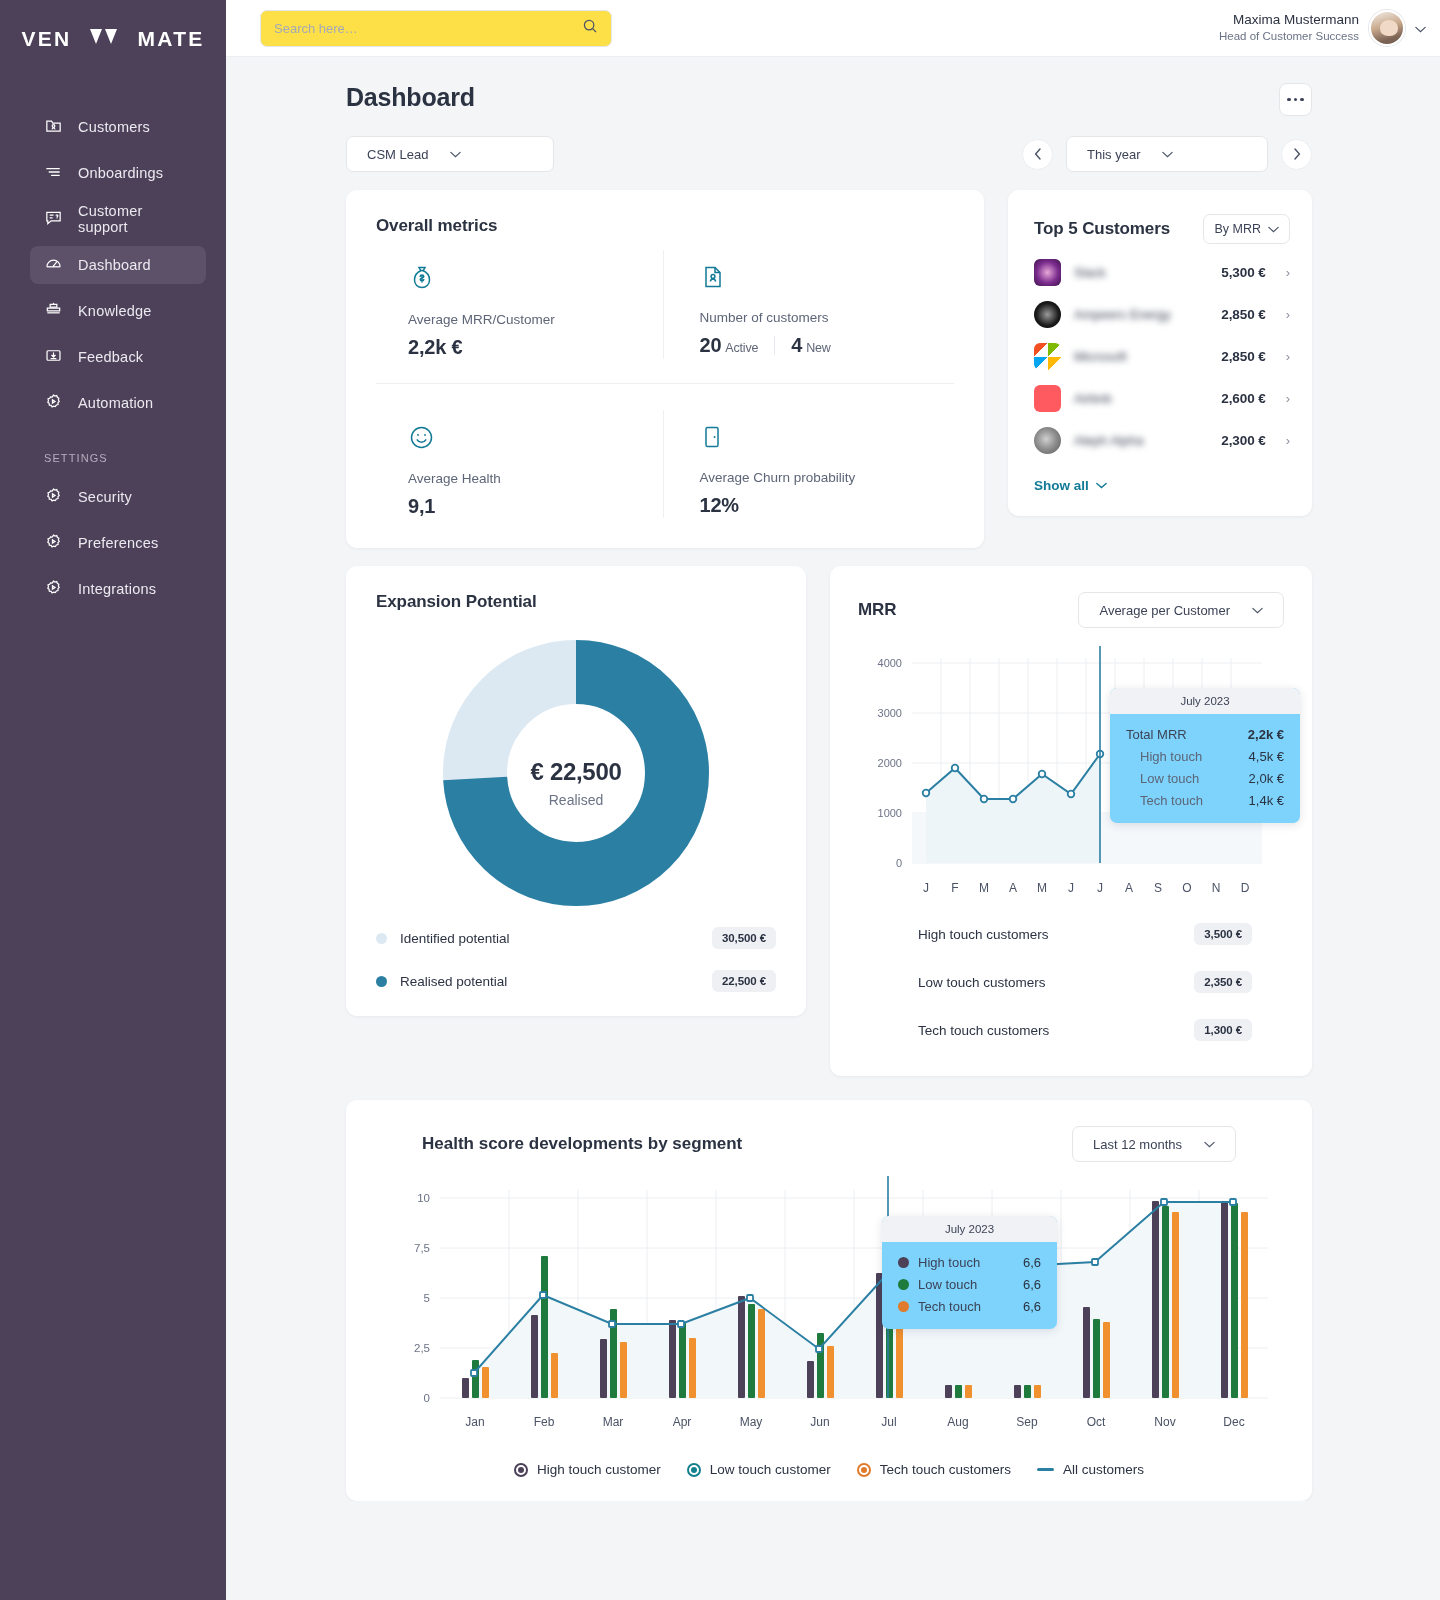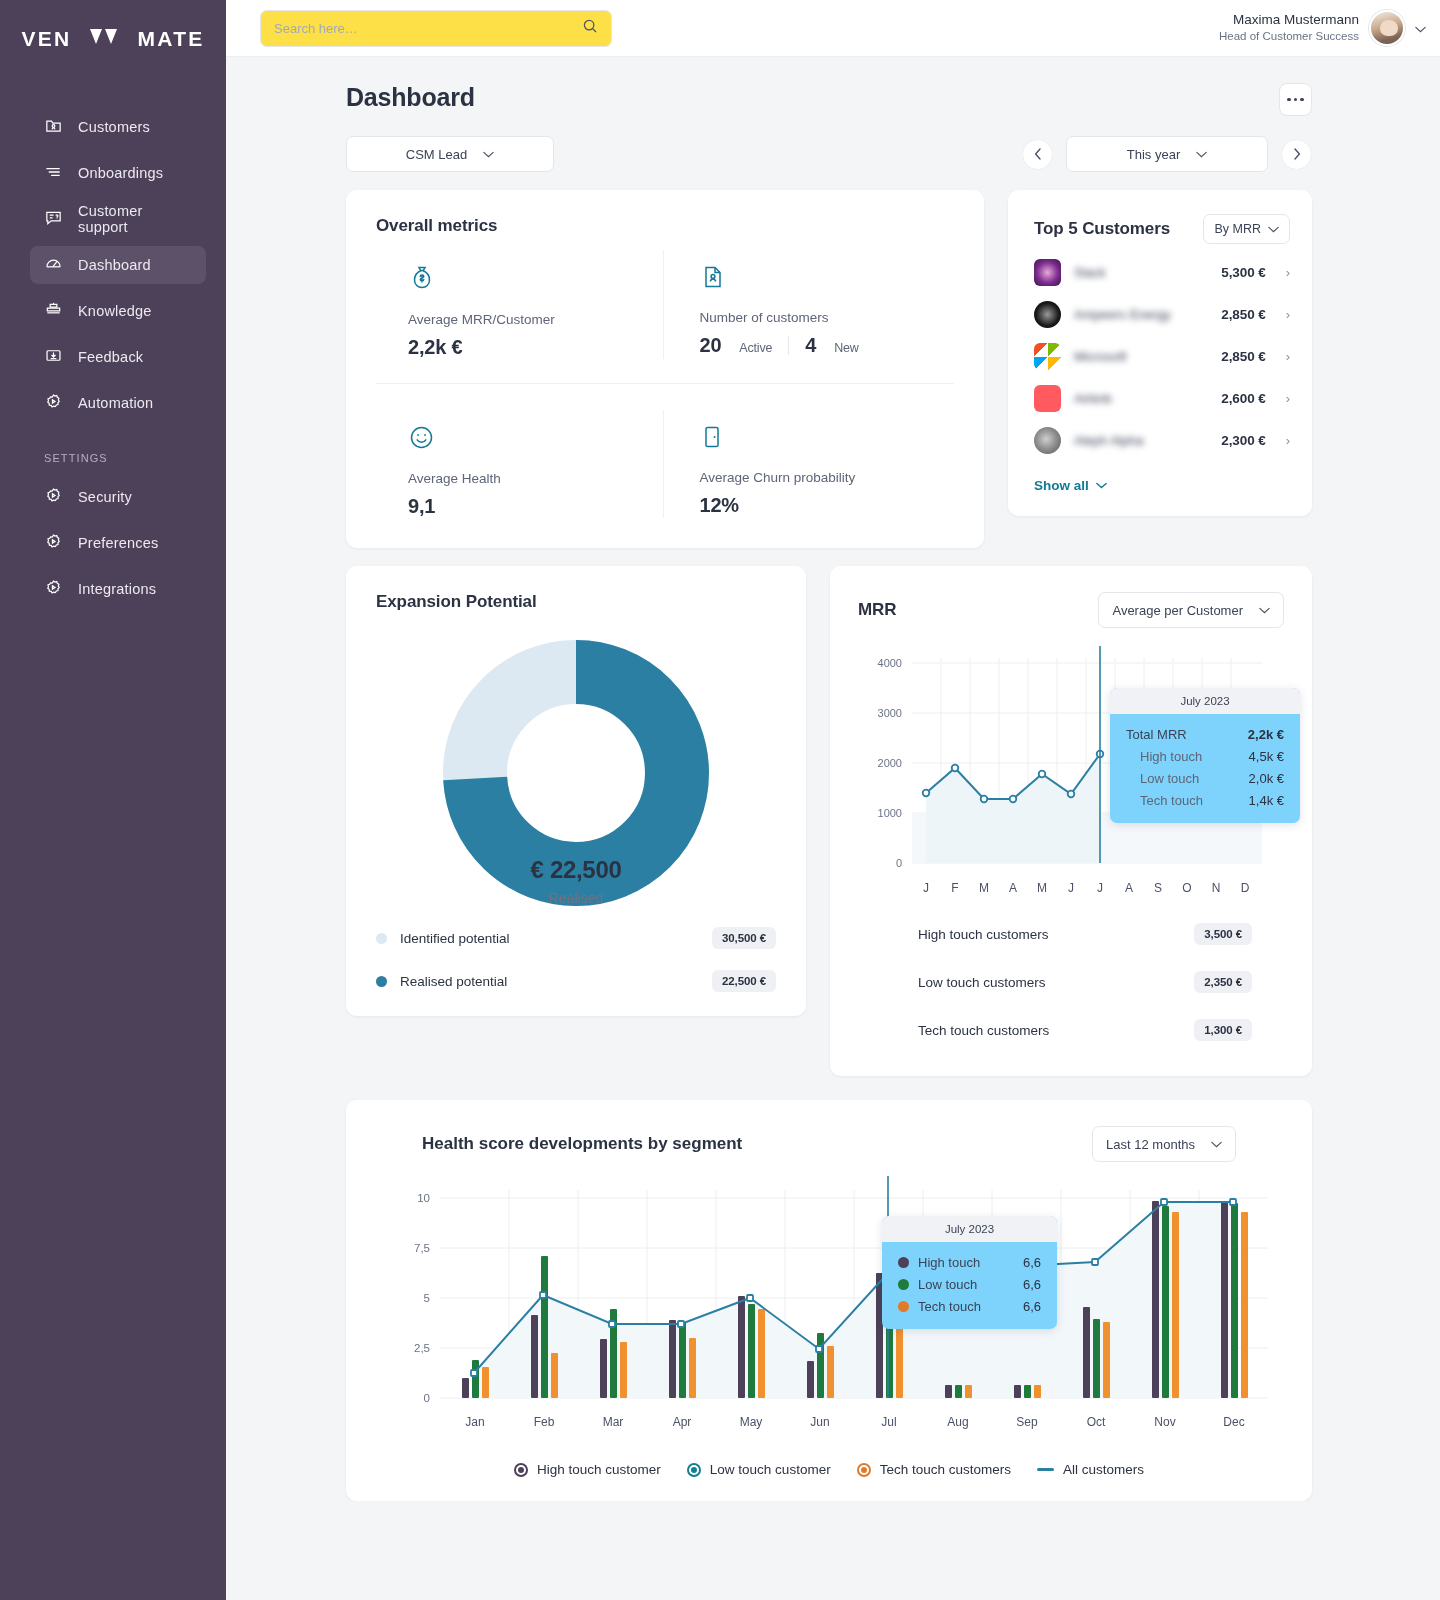--- a/index.html
+++ b/index.html
@@ -71,22 +71,22 @@
   .page-title { font-size: 25px; font-weight: 700; letter-spacing: -.2px; }
   .dots-btn {
     width: 33px; height: 33px; border: 1px solid #e4e6ea; border-radius: 8px; background: #fff;
     display: flex; align-items: center; justify-content: center; gap: 3px; cursor: pointer;
   }
   .dots-btn i { width: 3.5px; height: 3.5px; border-radius: 50%; background: #3c4357; display: block; }
 
   .filters { display: flex; align-items: center; justify-content: space-between; margin-top: 20px; }
   .select {
     height: 36px; border: 1px solid #e4e6ea; border-radius: 7px; background: #fff;
-    display: inline-flex; align-items: center; justify-content: center;
-    padding: 0 13px; font-size: 13px; color: #3c4357; cursor: pointer; gap: 16px;
+    display: inline-flex; align-items: center; justify-content: flex-start;
+    padding: 0 20px; font-size: 13px; color: #3c4357; cursor: pointer; gap: 22px;
   }
   .select.wide { width: 208px; }
   .select.year { width: 202px; }
   .chev { width: 11px; height: 7px; flex: 0 0 auto; }
   .round-btn {
     width: 31px; height: 31px; border-radius: 50%; background: #fff; border: 1px solid #eceef1;
     display: flex; align-items: center; justify-content: center; cursor: pointer;
   }
   .year-group { display: flex; align-items: center; gap: 13px; }
 
@@ -97,21 +97,21 @@
   .metrics { flex: 1; padding: 26px 30px 30px 30px; }
   .card-title { font-size: 17px; font-weight: 700; letter-spacing: -.1px; }
   .metrics-grid { margin-top: 14px; }
   .metrics-row { display: flex; }
   .metrics-row.top { padding-bottom: 24px; border-bottom: 1px solid #eef0f3; }
   .metrics-row.bottom { padding-top: 26px; }
   .metric { flex: 1; padding: 14px 0 0 32px; }
   .metric.second { border-left: 1px solid #eef0f3; padding-left: 36px; }
   .metric-label { font-size: 13.5px; color: #5d6577; margin-top: 16px; }
   .metric-value { font-size: 20px; font-weight: 700; margin-top: 9px; letter-spacing: -.2px; }
-  .metric-value .sub { font-size: 12.5px; font-weight: 400; color: #5d6577; margin-left: 18px; }
+  .metric-value .sub { font-size: 12.5px; font-weight: 400; color: #5d6577; margin-left: 4px; }
   .metric-split { display: flex; align-items: baseline; gap: 16px; margin-top: 9px; }
   .metric-split .divider { width: 1px; height: 19px; background: #e7e9ee; align-self: center; }
 
   
   .top5 { width: 304px; flex: 0 0 304px; padding: 24px 22px 22px 26px; }
   .top5-head { display: flex; align-items: center; justify-content: space-between; }
   .bymrr {
     height: 30px; border: 1px solid #e4e6ea; border-radius: 7px; background: #fff;
     display: inline-flex; align-items: center; gap: 7px; padding: 0 10px; font-size: 12.5px;
     color: #3c4357; cursor: pointer;
@@ -122,21 +122,21 @@
     flex: 1; font-size: 13px; color: #3c4357;
     filter: blur(3.4px); user-select: none;
   }
   .cust-mrr { font-size: 13.5px; font-weight: 700; letter-spacing: -.1px; }
   .cust-arrow { color: #8a90a0; font-size: 13px; margin-left: 7px; }
   .showall { margin-top: 24px; color: #127a96; font-size: 13.5px; font-weight: 700; display: inline-flex; align-items: center; gap: 7px; cursor: pointer; }
 
   
   .expansion { width: 460px; flex: 0 0 460px; padding: 26px 30px 24px 30px; }
   .donut-wrap { display: flex; justify-content: center; margin-top: 28px; position: relative; }
-  .donut-center { position: absolute; top: 0; left: 0; width: 100%; height: 100%; display: flex; flex-direction: column; align-items: center; justify-content: flex-end; }
+  .donut-center { position: absolute; top: 10px; left: 0; width: 100%; height: 100%; display: flex; flex-direction: column; align-items: center; justify-content: center; }
   .donut-value { font-size: 24px; font-weight: 700; letter-spacing: -.3px; }
   .donut-sub { font-size: 14px; color: #6b7386; margin-top: 6px; }
   .legend-row { display: flex; align-items: center; margin-top: 21px; }
   .legend-dot { width: 11px; height: 11px; border-radius: 50%; margin-right: 13px; flex: 0 0 11px; }
   .legend-label { flex: 1; font-size: 13.5px; color: #2b3242; }
   .chip {
     background: #eef0f4; border-radius: 6px; padding: 5px 10px;
     font-size: 11.5px; font-weight: 700; color: #2b3242; letter-spacing: -.1px;
   }
 

